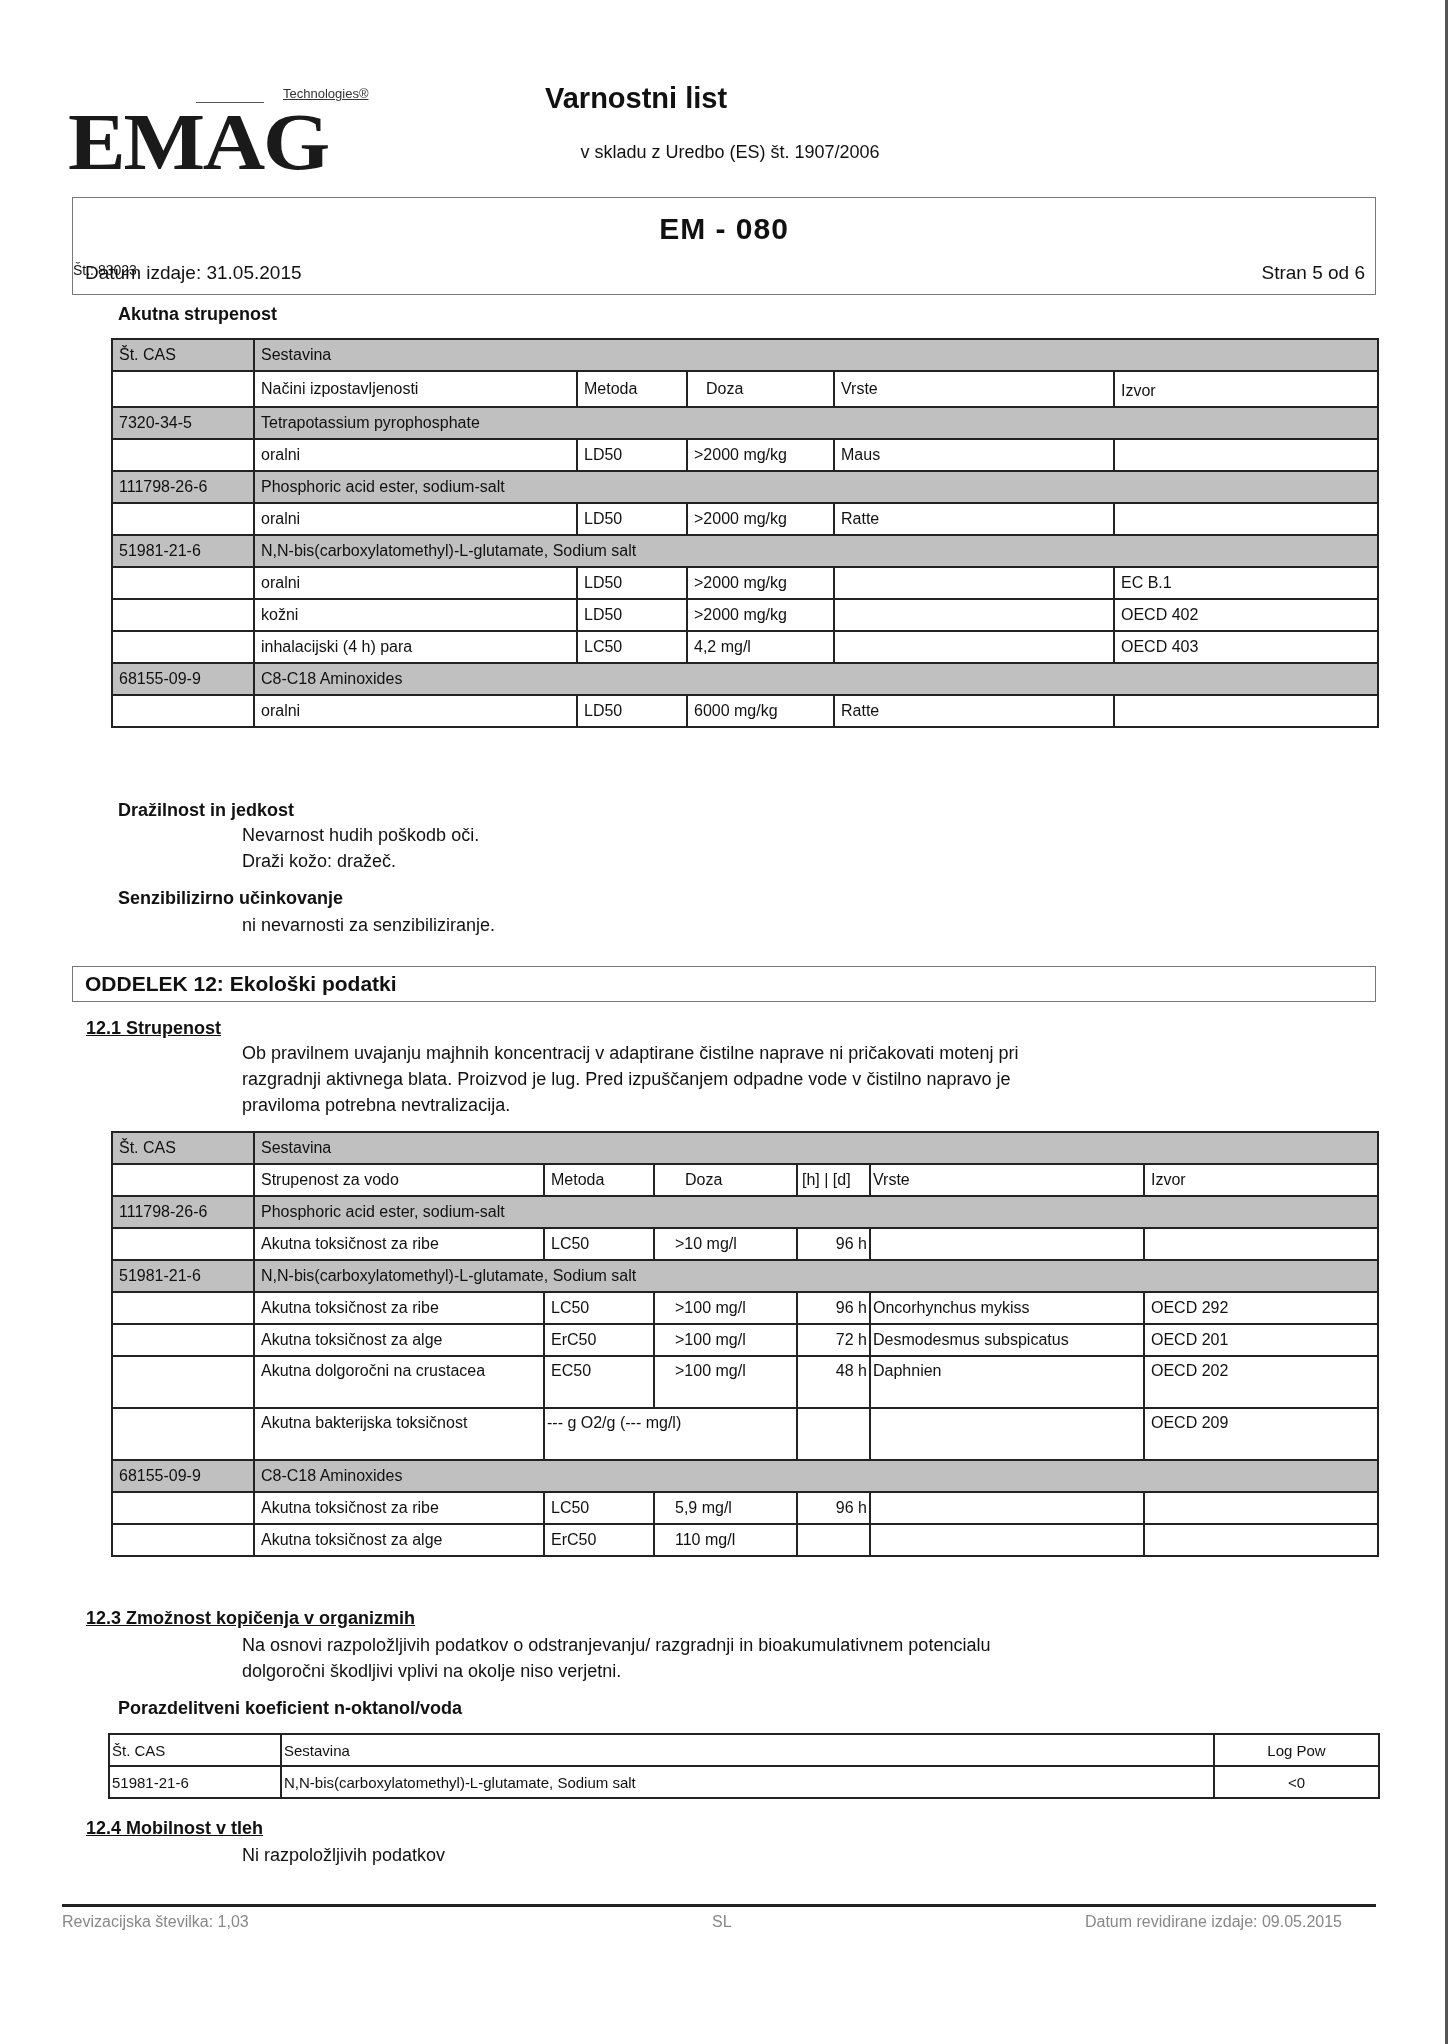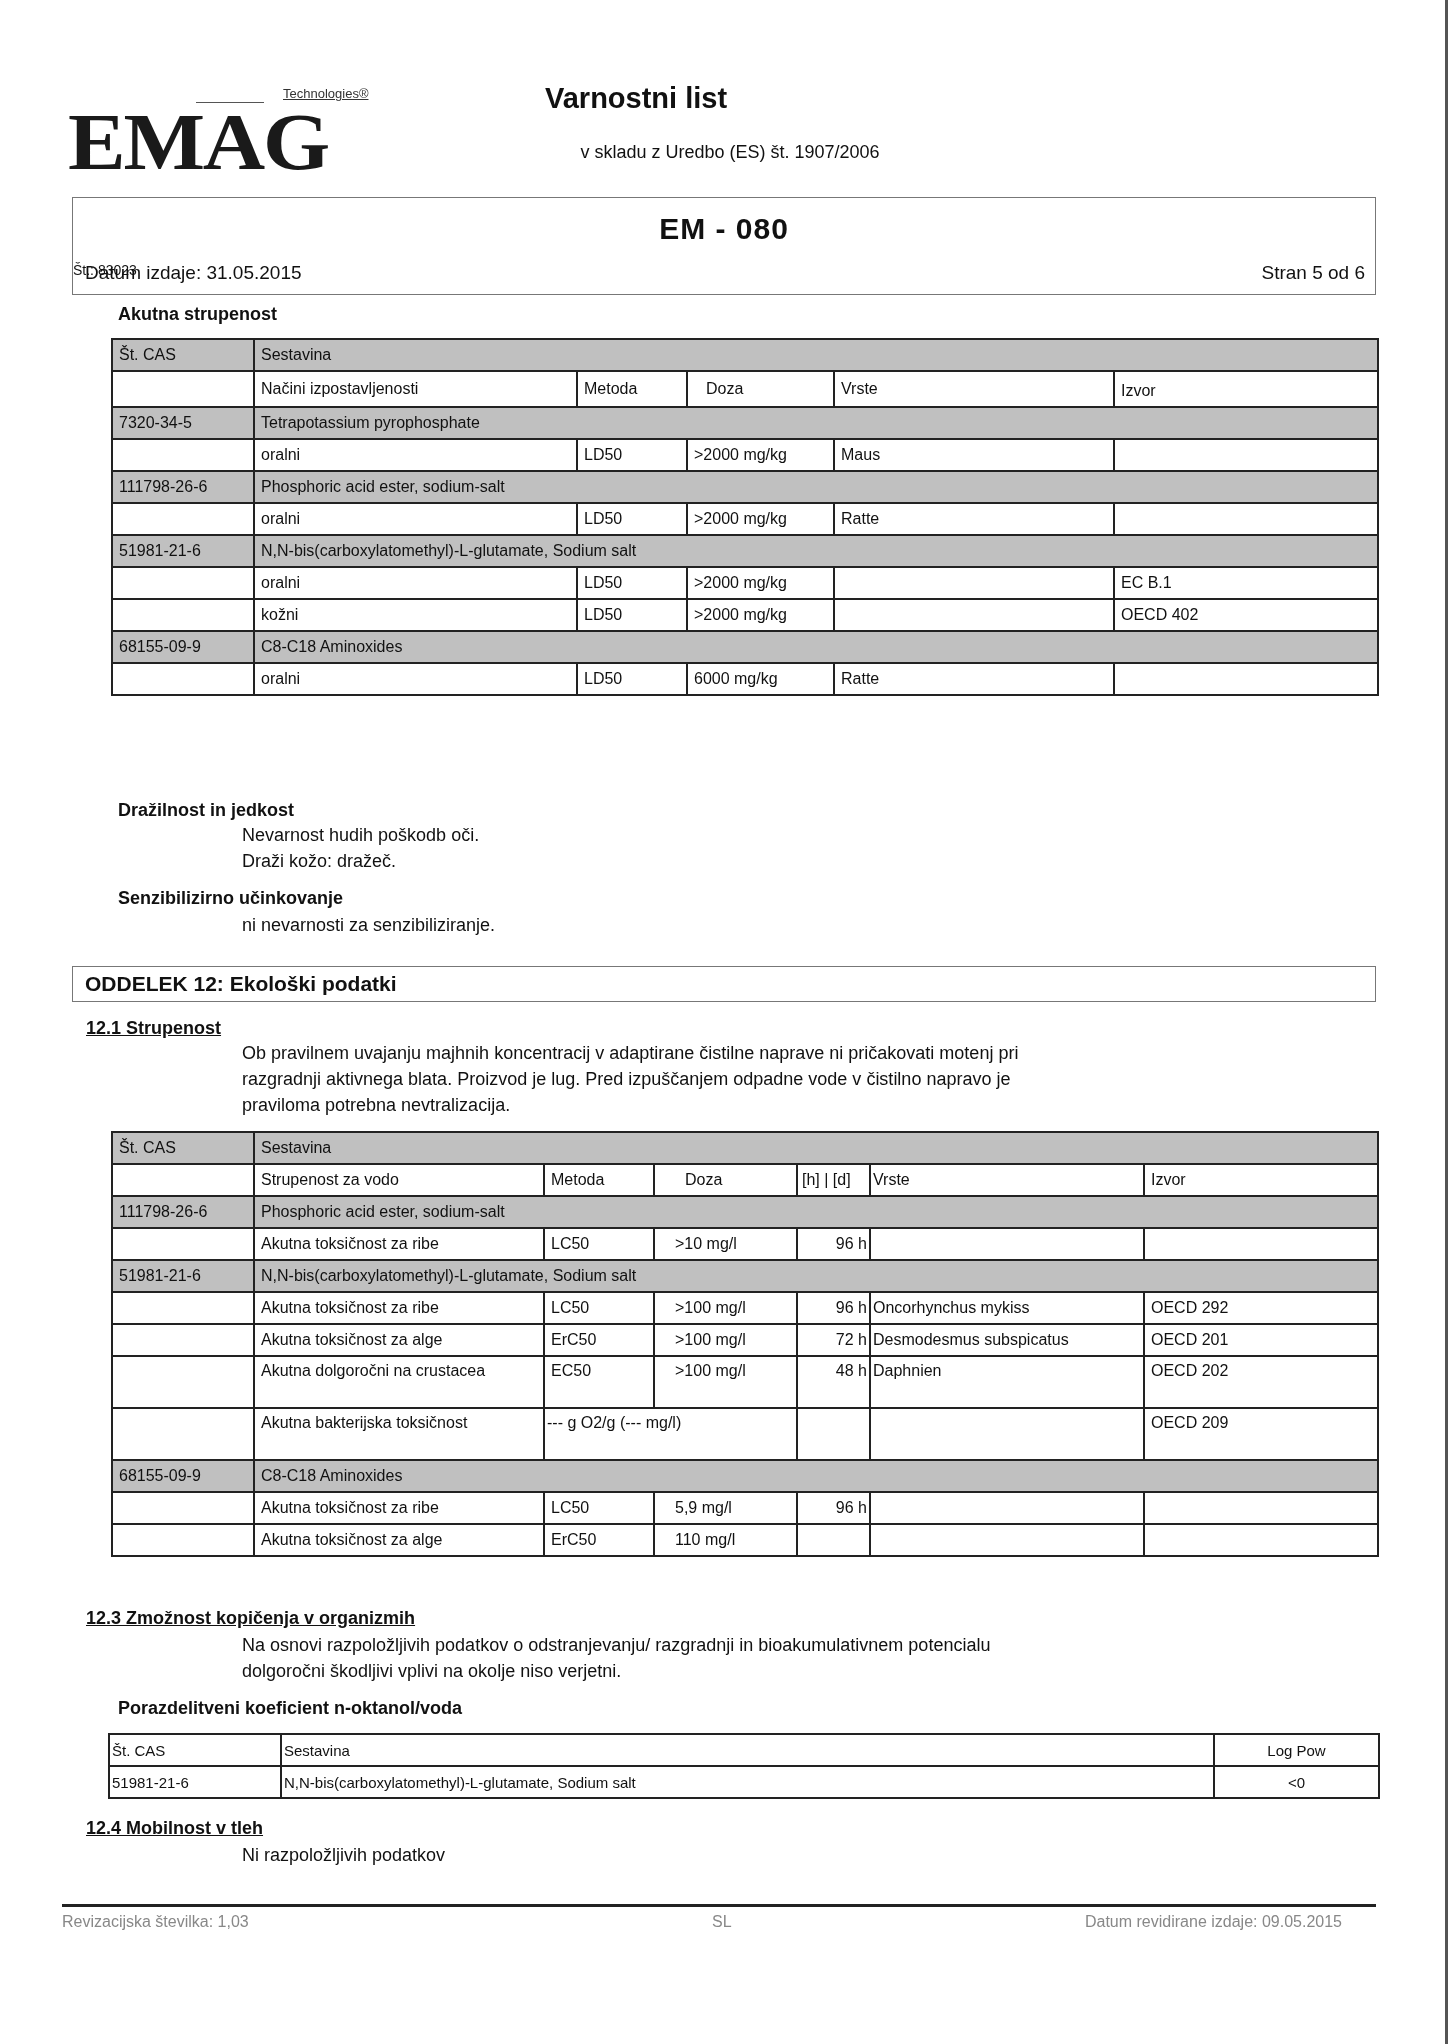--- a/index.html
+++ b/index.html
@@ -122,20 +122,28 @@
     <td>EC B.1</td>
   </tr>
   <tr>
     <td></td>
     <td>kožni</td>
     <td>LD50</td>
     <td>&gt;2000 mg/kg</td>
     <td></td>
     <td>OECD 402</td>
   </tr>
+  <tr>
+    <td></td>
+    <td>inhalacijski (4 h) para</td>
+    <td>LC50</td>
+    <td>4,2 mg/l</td>
+    <td></td>
+    <td>OECD 403</td>
+  </tr>
 
   <tr class="gray">
     <td>68155-09-9</td>
     <td colspan="5">C8-C18 Aminoxides</td>
   </tr>
   <tr>
     <td></td>
     <td>oralni</td>
     <td>LD50</td>
     <td>6000 mg/kg</td>

